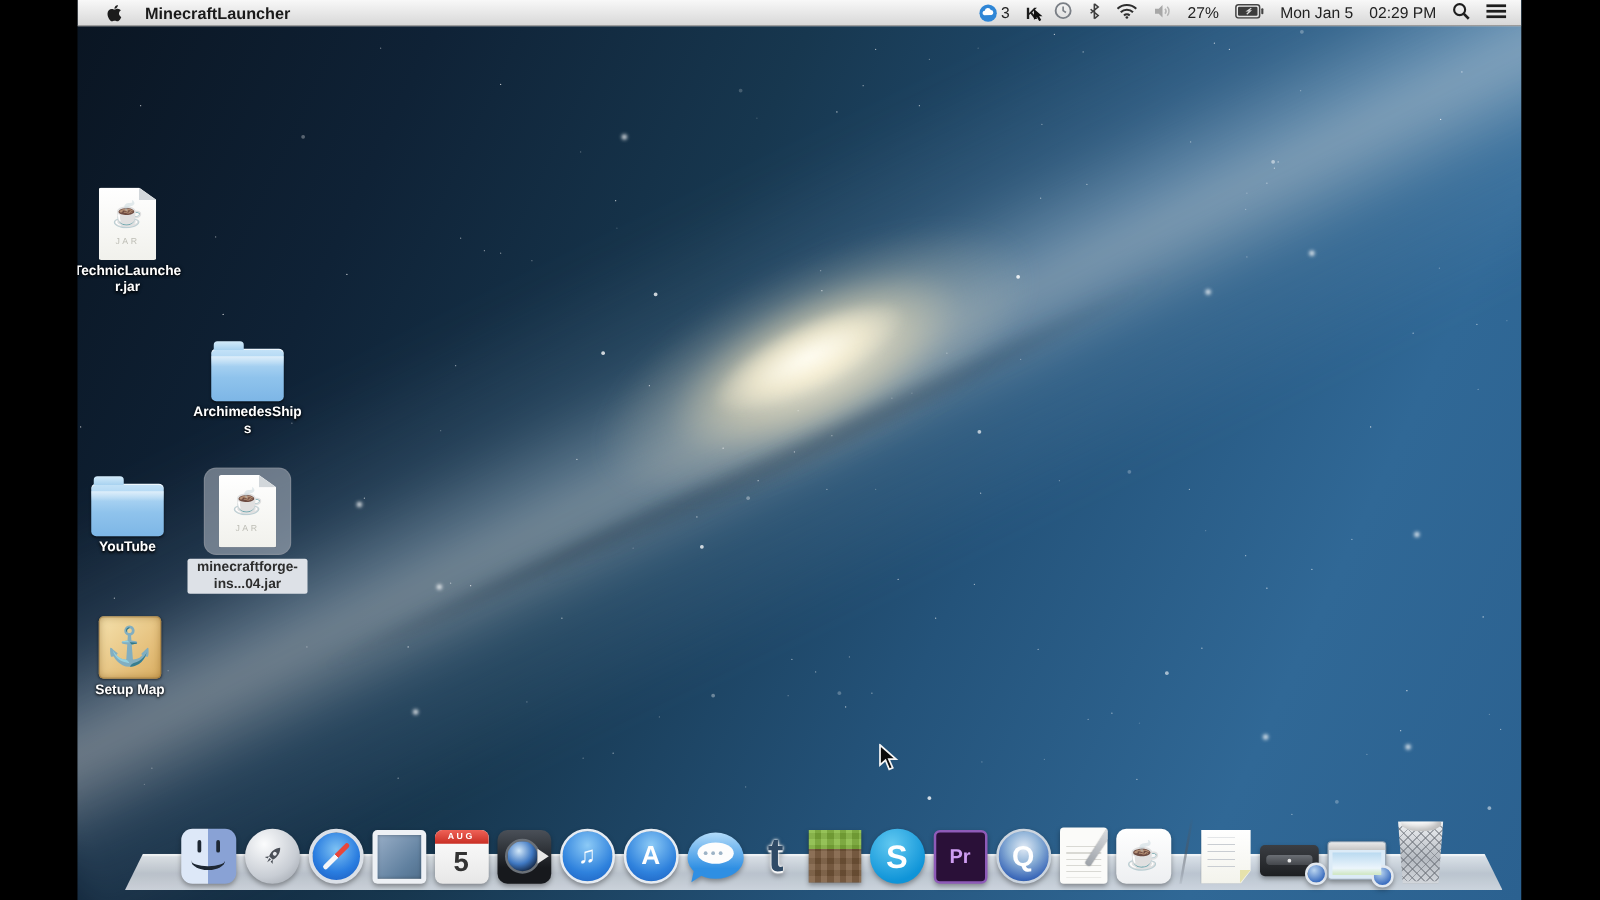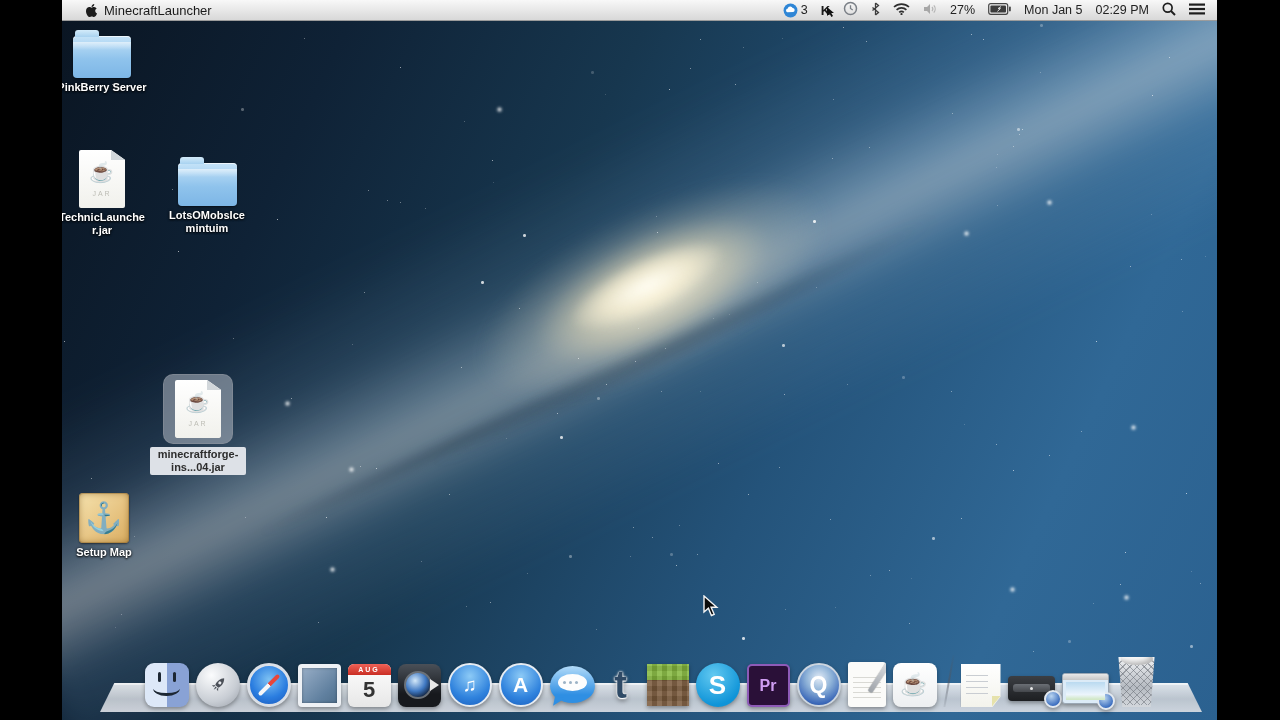--- a/index.html
+++ b/index.html
@@ -20,21 +20,21 @@
     background:radial-gradient(closest-side,rgba(20,40,60,.42),transparent 90%);filter:blur(6px);}
   .dust2{position:absolute;left:140px;top:430px;width:520px;height:20px;transform:rotate(-25deg);
     background:radial-gradient(closest-side,rgba(18,36,55,.38),transparent 90%);filter:blur(5px);}
   .stars,.stars2{position:absolute;left:0;top:0;width:1px;height:1px;border-radius:50%;background:transparent;}
   
   .menubar{position:absolute;left:0;top:0;width:100%;height:20px;z-index:50;
     background:linear-gradient(#f8f8f8,#d8d8d8);border-bottom:1px solid rgba(80,80,80,.55);
     display:flex;align-items:center;font-size:13px;color:#1c1c1c;}
   .mb-left{display:flex;align-items:center;gap:0;padding-left:16px;}
   .apple{width:26px;display:flex;justify-content:center;align-items:center;}
-  .appname{font-weight:normal;color:#1a1a1a;}
+  .appname{font-weight:bold;margin-left:12px;color:#1a1a1a;}
   .mb-right{margin-left:auto;display:flex;align-items:center;gap:13px;padding-right:12px;}
   .mb-right .txt{font-size:12.5px;color:#222;}
   .kwrap{position:relative;font-weight:bold;font-size:13px;}
   .kcur{position:absolute;right:-5px;top:4px;}
   
   .dicon{position:absolute;width:96px;display:flex;flex-direction:column;align-items:center;gap:3px;z-index:20;}
   .lbl{font-size:11px;font-weight:bold;color:#fff;text-align:center;line-height:1.2;
     text-shadow:0 1px 2px rgba(0,0,0,.9),0 0 3px rgba(0,0,0,.7);max-width:90px;overflow-wrap:anywhere;}
   .folder{width:58px;height:42px;border-radius:4px;position:relative;
     background:linear-gradient(#c5e3f8,#8fc3ec 55%,#7db6e6);
@@ -260,40 +260,40 @@
         <span>
           <svg width="16" height="12" viewBox="0 0 16 12">
               <rect x="0" y="0.5" width="16" height="2.2" fill="#1e1e1e"></rect>
               <rect x="0" y="4.9" width="16" height="2.2" fill="#1e1e1e"></rect>
               <rect x="0" y="9.3" width="16" height="2.2" fill="#1e1e1e"></rect>
             </svg>
         </span>
       </div>
     </div>
 
-    <div class="dicon" style="left:-8px;top:36px;">
-      <div class="icwrap">
-          <div class="folder"></div>
-        </div>
-      <div class="lbl">PinkBerry Server</div>
-    </div>
     <div class="dicon" style="left:-8px;top:150px;">
       <div class="icwrap">
         <div class="page">
           <span class="cup">☕</span>
           <span class="jartag">JAR</span>
         </div>
       </div>
       <div class="lbl">TechnicLauncher.jar</div>
     </div>
-    <div class="dicon" style="left:97px;top:163px;">
-      <div class="icwrap">
-          <div class="folder" style="width:59px;height:43px;"></div>
-        </div>
-      <div class="lbl">LotsOMobsIce mintuim</div>
+    <div class="dicon" style="left:88px;top:279px;">
+      <div class="icwrap">
+          <div class="folder"></div>
+        </div>
+      <div class="lbl">ArchimedesShips</div>
+    </div>
+    <div class="dicon" style="left:-8px;top:387px;">
+      <div class="icwrap">
+          <div class="folder"></div>
+        </div>
+      <div class="lbl">YouTube</div>
     </div>
     <div class="dicon sel" style="left:88px;top:374px;">
       <div class="icwrap">
         <div class="page">
           <span class="cup">☕</span>
           <span class="jartag">JAR</span>
         </div>
       </div>
       <div class="lbl">minecraftforge-ins...04.jar</div>
     </div>

